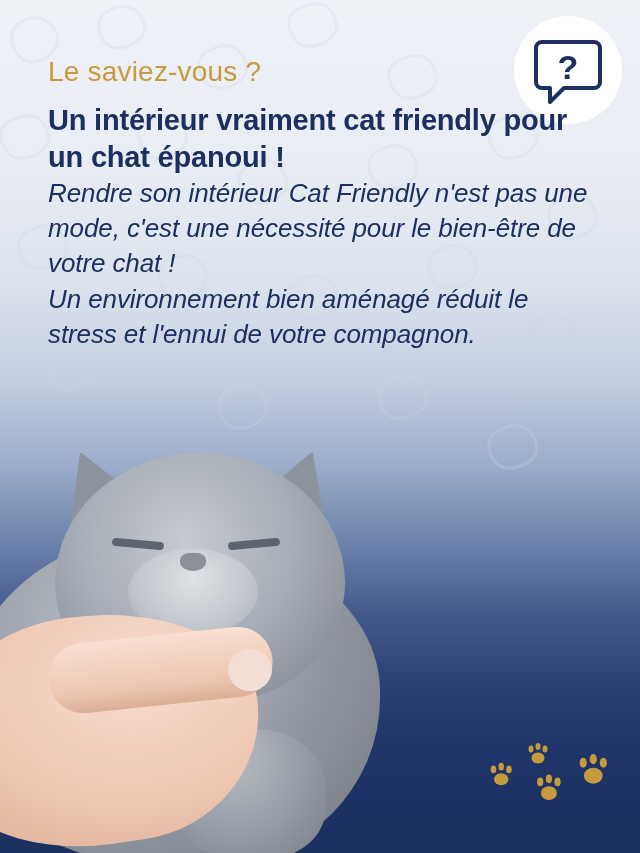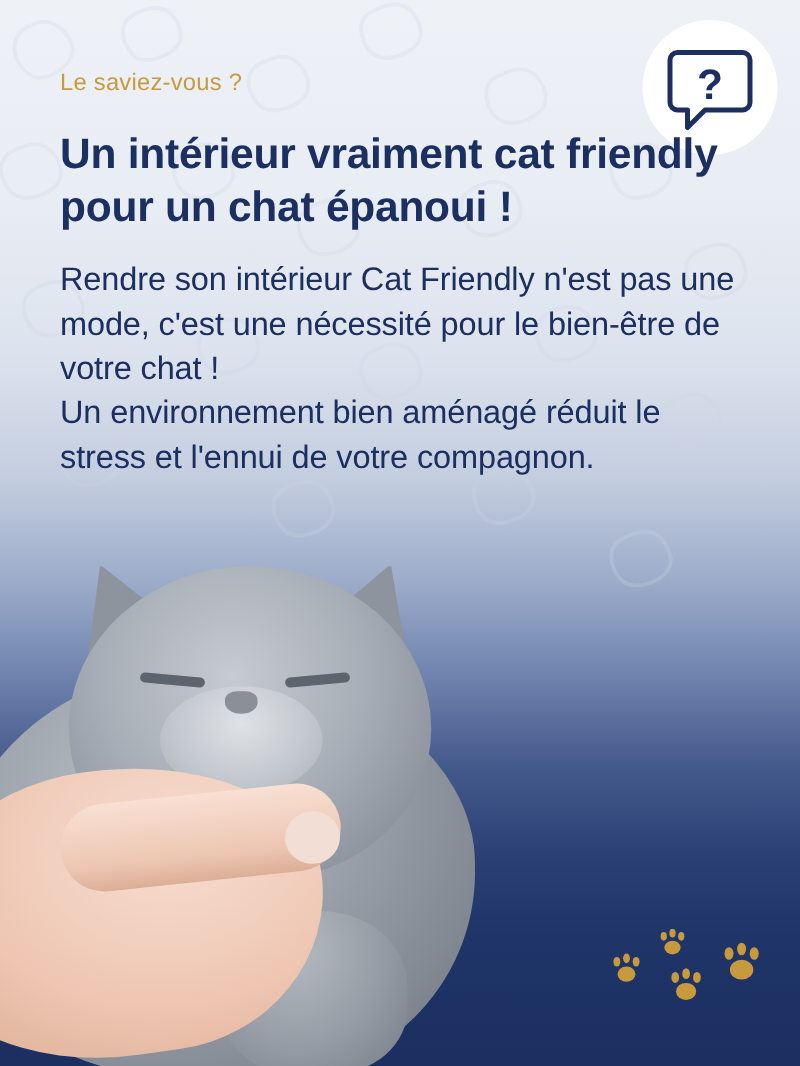--- a/index.html
+++ b/index.html
@@ -41,39 +41,40 @@
     display:flex; align-items:center; justify-content:center;
   }
   .badge svg { display:block; }
 
   .content {
     position:absolute; left:48px; top:56px; right:40px;
   }
 
   .eyebrow {
     color:#c79a3e;
-    font-size:19px;
+    font-size:28px;
     letter-spacing:.2px;
-    margin-bottom:24px;
+    margin-bottom:14px;
   }
 
   .headline {
     color:#1b2f60;
-    font-size:34px;
+    font-size:29px;
     font-weight:bold;
     line-height:1.27;
     letter-spacing:-.2px;
-    margin-bottom:18px;
+    margin-bottom:0;
   }
 
   .body-text {
     color:#1b2f60;
     font-size:26px;
     line-height:1.36;
     letter-spacing:-.1px;
+    font-style:italic;
   }
   .body-text .para + .para { }
 
   
   .photo {
     position:absolute;
     left:0; bottom:0;
     width:420px; height:400px;
     overflow:hidden;
   }

